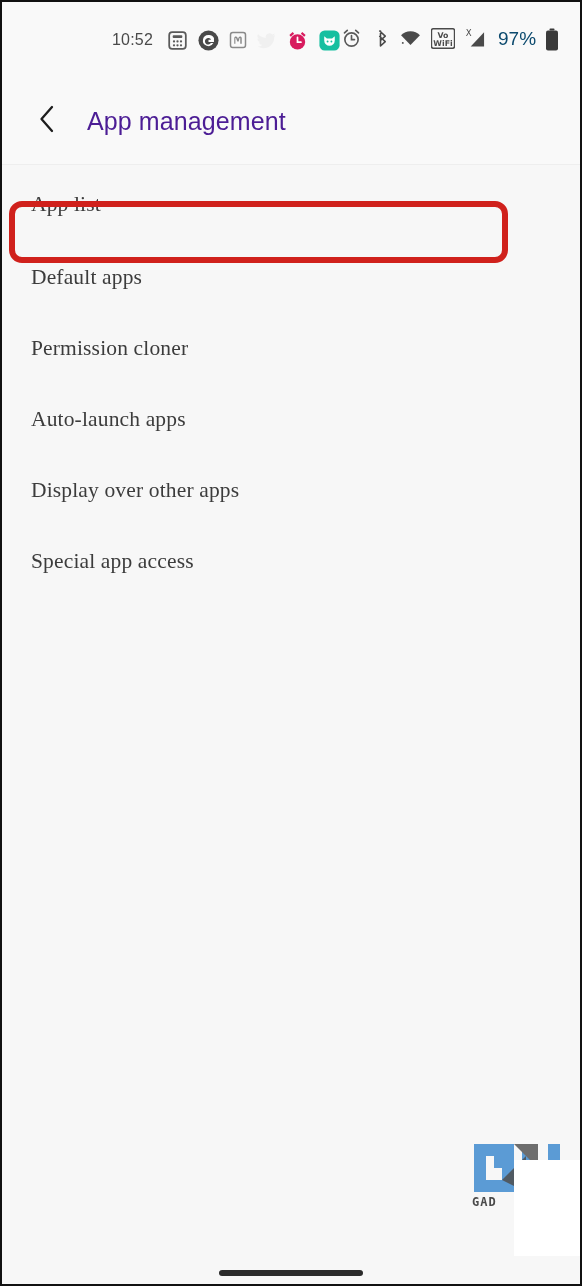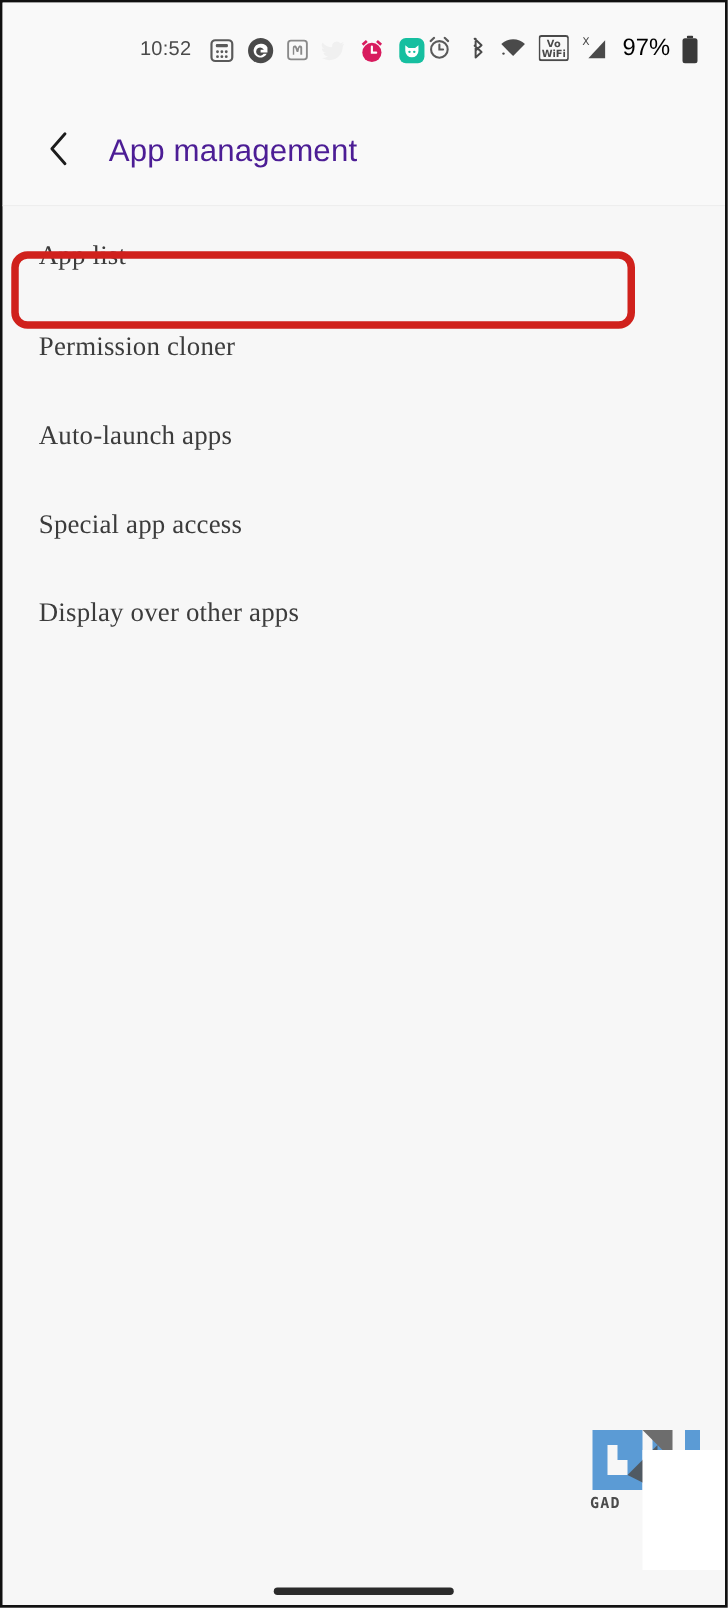--- a/index.html
+++ b/index.html
@@ -44,21 +44,21 @@
     margin-left: auto;
   }
   .sb-clock {
     font-size: 16px;
     color: #4a4a4a;
     letter-spacing: 0.2px;
     margin-right: 5px;
   }
   .sb-batt-pct {
     font-size: 19px;
-    color: #000000;
+    color: #0c4a6e;
     margin-left: 2px;
   }
   .sb-icon {
     display: inline-flex;
     align-items: center;
     justify-content: center;
     line-height: 0;
   }
 
   
@@ -292,35 +292,38 @@
     </div>
     <div id="page-title">App management</div>
   </div>
 
   <div id="list">
 
     <div class="row first">
       <span class="row-label">App list</span>
     </div>
 
+    <div class="row">
+      <span class="row-label">Default apps</span>
+    </div>
 
     <div class="row">
       <span class="row-label">Permission cloner</span>
     </div>
 
     <div class="row">
       <span class="row-label">Auto-launch apps</span>
     </div>
 
     <div class="row">
+      <span class="row-label">Display over other apps</span>
+    </div>
+
+    <div class="row">
       <span class="row-label">Special app access</span>
-    </div>
-
-    <div class="row">
-      <span class="row-label">Display over other apps</span>
     </div>
 
   </div>
 
   <div id="highlight-box"></div>
 
   <div id="watermark">
     <span id="wm-logo">
       <svg width="90" height="52" viewBox="0 0 90 52">
         <path d="M2 2h40v12H14v24h16V26h-8V14h20v36H2z" fill="#5b9bd5"></path>

